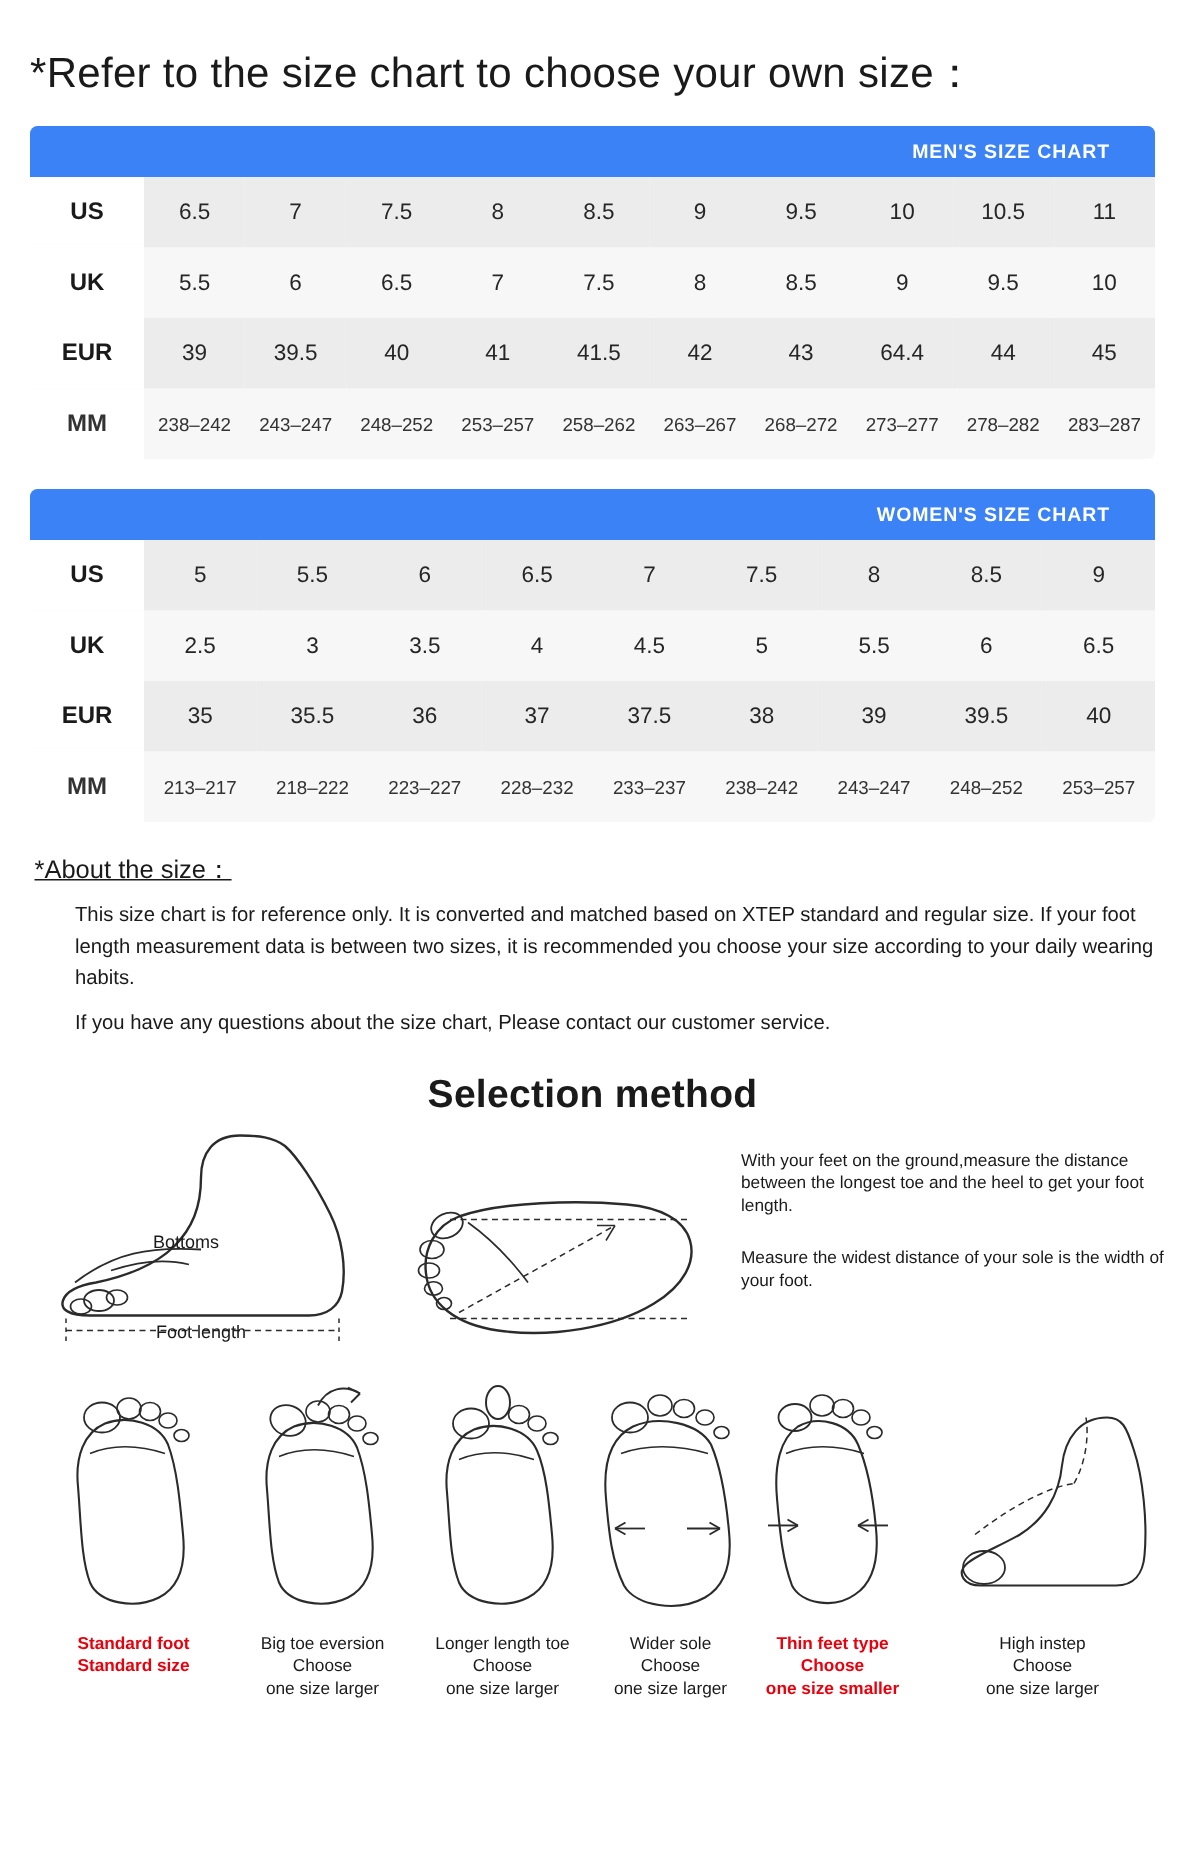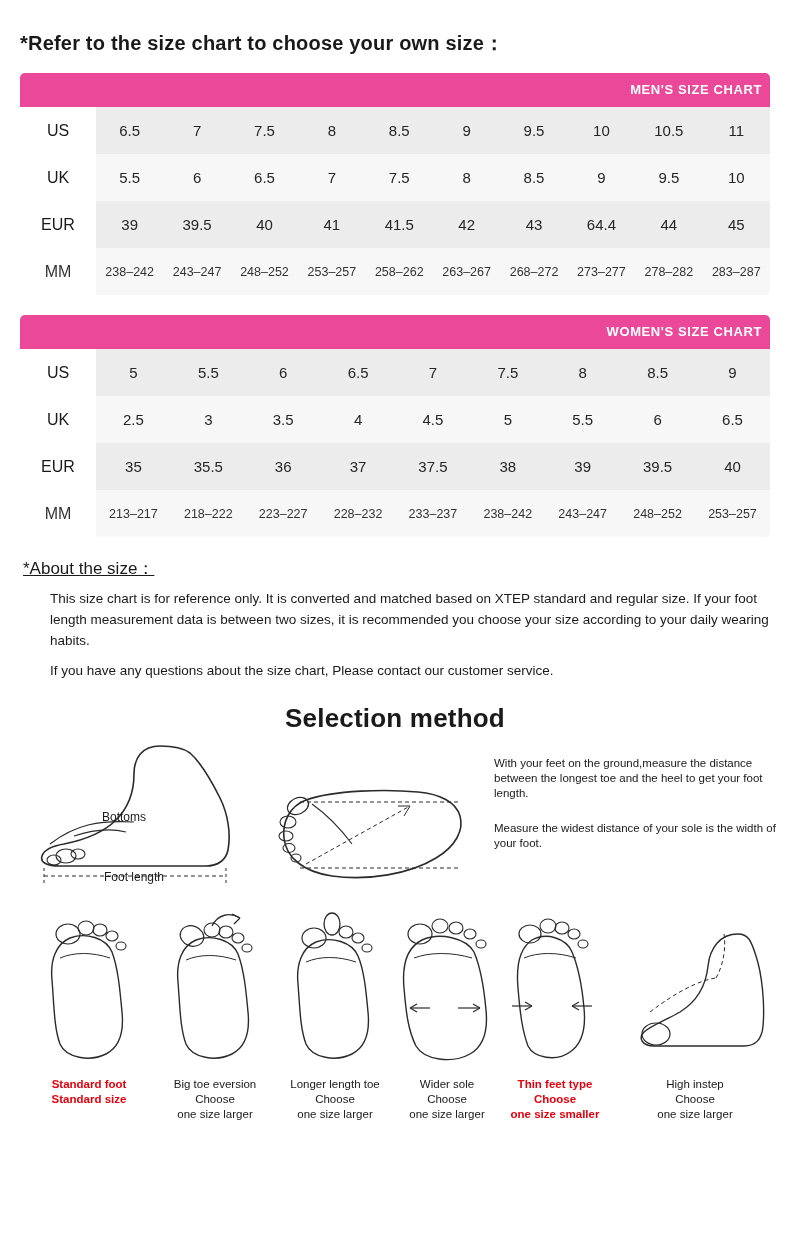--- a/index.html
+++ b/index.html
@@ -18,43 +18,43 @@
   }
   .page {
     width: 790px;
     height: 1245px;
     padding: 0 20px;
     position: relative;
   }
 
   
   .refer-title {
-    font-size: 20px;
-    font-weight: 700;
+    font-size: 28px;
+    font-weight: 400;
     color: #1a1a1a;
     margin: 30px 0 16px 0;
     letter-spacing: 0.2px;
   }
 
   
   .chart {
     width: 750px;
     border-radius: 5px;
     overflow: hidden;
     margin-bottom: 20px;
     background: #f5f5f5;
   }
   .chart-header {
-    background: #ec4899;
+    background: #3b82f6;
     color: #ffffff;
     font-size: 13px;
     font-weight: bold;
     letter-spacing: 0.6px;
     text-align: right;
-    padding: 9px 8px;
+    padding: 9px 30px;
     height: 34px;
   }
   table.size-table {
     width: 100%;
     border-collapse: collapse;
     table-layout: fixed;
   }
   table.size-table td {
     text-align: center;
     vertical-align: middle;
@@ -64,21 +64,21 @@
     border: none;
   }
   table.size-table td.label {
     width: 76px;
     background: #ffffff;
     font-size: 16px;
     color: #1a1a1a;
   }
   .row-a td { background: #ececec; }
   .row-b td { background: #f7f7f7; }
-  .row-a td.label, .row-b td.label { background: #ffffff; }
+  .row-a td.label, .row-b td.label { background: #ffffff; font-weight: bold; }
   table.size-table tr.mm-row td { font-size: 12.5px; color: #333; }
   table.size-table tr.mm-row td.label { font-size: 16px; }
 
   
   .about-title {
     font-size: 17px;
     margin: 14px 0 8px 3px;
     font-weight: 400;
     text-decoration: underline;
   }

